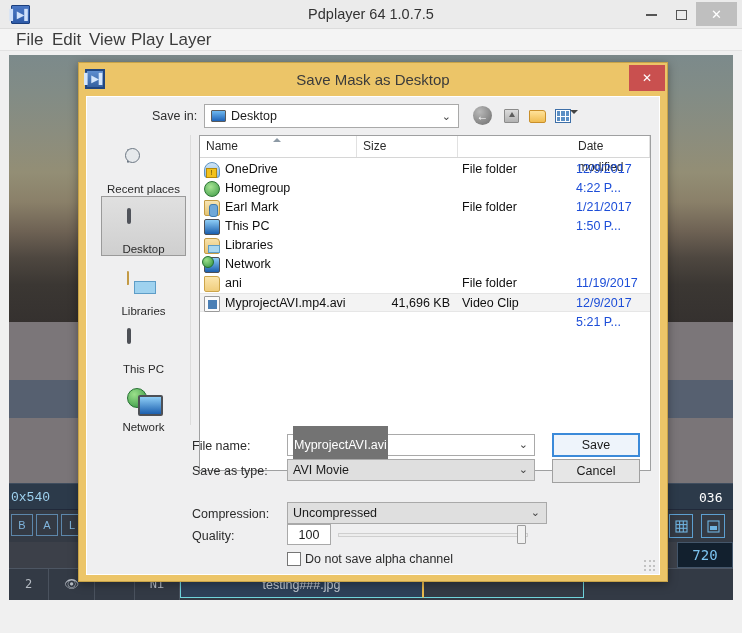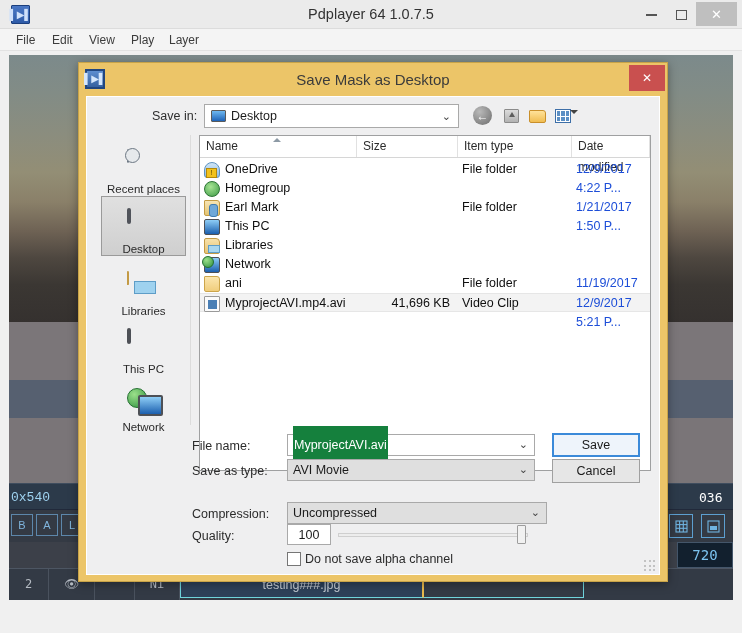--- a/index.html
+++ b/index.html
@@ -66,21 +66,21 @@
   #menubar {
     position: absolute;
     left: 0; top: 29px;
     width: 742px; height: 22px;
     background: #f4f4f4;
     border-bottom: 1px solid #e2e2e2;
   }
   .menu-item {
     position: absolute; top: 0;
     height: 22px; line-height: 22px;
-    font-size: 12px;
+    font-size: 17px;
     color: #3c3c3c;
     padding: 0 6px;
   }
 
   
   #player-body {
     position: absolute;
     left: 9px; top: 55px;
     width: 724px; height: 545px;
     background: #3c4049;
@@ -522,21 +522,21 @@
     font-size: 12.5px; color: #1b1b1b;
     padding-left: 5px;
   }
   .combo.white { background: #ffffff; }
   .combo.grey  { background: #dfdfdf; }
   .combo-arrow {
     position: absolute; right: 6px; top: 3px;
     font-size: 11px; color: #444;
   }
   .selhighlight {
-    background: #15803d; color: #ffffff;
+    background: #737373; color: #ffffff;
     padding: 12px 1px;
   }
   .pushbtn {
     position: absolute;
     width: 88px; height: 24px;
     background: #e6e6e6;
     border: 1px solid #a0a0a0;
     font-size: 12.5px; color: #1b1b1b;
     display: flex; align-items: center; justify-content: center;
   }
@@ -725,21 +725,20 @@
         <div class="place" style="top:238px">
           <span class="place-icon"><span class="ic-network"></span></span>
           <span>Network</span>
         </div>
       </div>
 
       <div id="filelist">
         <div id="fl-header">
           <div class="fl-col" style="left:0px;width:157px">Name</div>
           <div class="fl-col" style="left:157px;width:101px">Size</div>
-          <div class="fl-col" style="left:258px;width:114px">Item type</div>
           <div class="fl-col" style="left:372px;width:78px">Date modified</div>
           <div id="sort-arrow"></div>
         </div>
 
         <div class="fl-row" style="top:24px">
           <div class="fl-name">
               <span class="rowicon ri-onedrive"></span>
               <span>OneDrive</span>
             </div>
           <div class="fl-size"></div>

